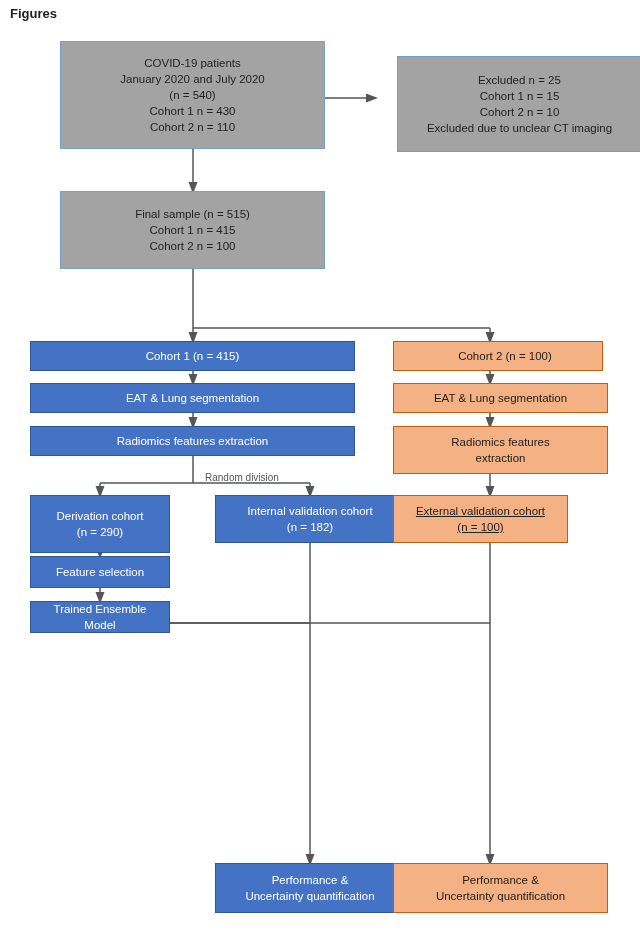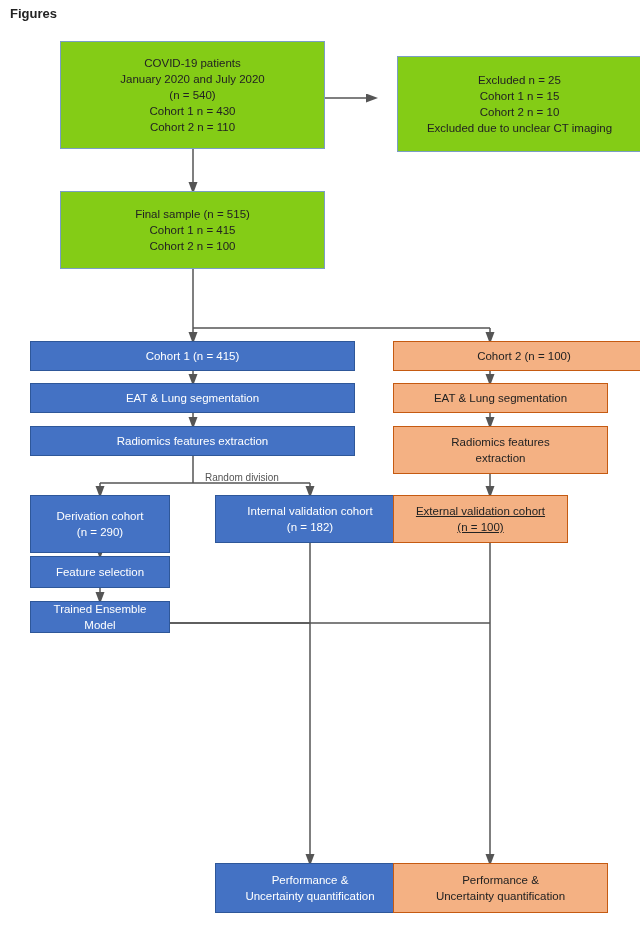--- a/index.html
+++ b/index.html
@@ -28,21 +28,21 @@
       border: 1.5px solid #888;
       text-align: center;
       display: flex;
       align-items: center;
       justify-content: center;
       padding: 4px 6px;
       line-height: 1.4;
       font-size: 11.5px;
     }
     .box-light-blue {
-      background: #84cc16;
+      background: #a3a3a3;
       border-color: #7a9ec5;
     }
     .box-blue {
       background: #4472c4;
       border-color: #2e5799;
       color: #fff;
     }
     .box-orange {
       background: #f4b183;
       border-color: #c55a11;
@@ -141,21 +141,21 @@
       <div style="white-space:pre-line; text-align:center;">Final sample (n = 515)
 Cohort 1 n = 415
 Cohort 2 n = 100</div>
     </div>
   </div>
 
   <div class="box box-blue" style="left:30px; top:318px; width:325px; height:30px;">
     <span>Cohort 1 (n = 415)</span>
   </div>
 
-  <div class="box box-orange" style="left:393px; top:318px; width:248px; height:30px;padding-left:20px;">
+  <div class="box box-orange" style="left:393px; top:318px; width:210px; height:30px;padding-left:20px;">
     <span>Cohort 2 (n = 100)</span>
   </div>
 
   <div class="box box-blue" style="left:30px; top:360px; width:325px; height:30px;">
     <span>EAT &amp; Lung segmentation</span>
   </div>
 
   <div class="box box-orange" style="left:393px; top:360px; width:215px; height:30px;">
     <span>EAT &amp; Lung segmentation</span>
   </div>

